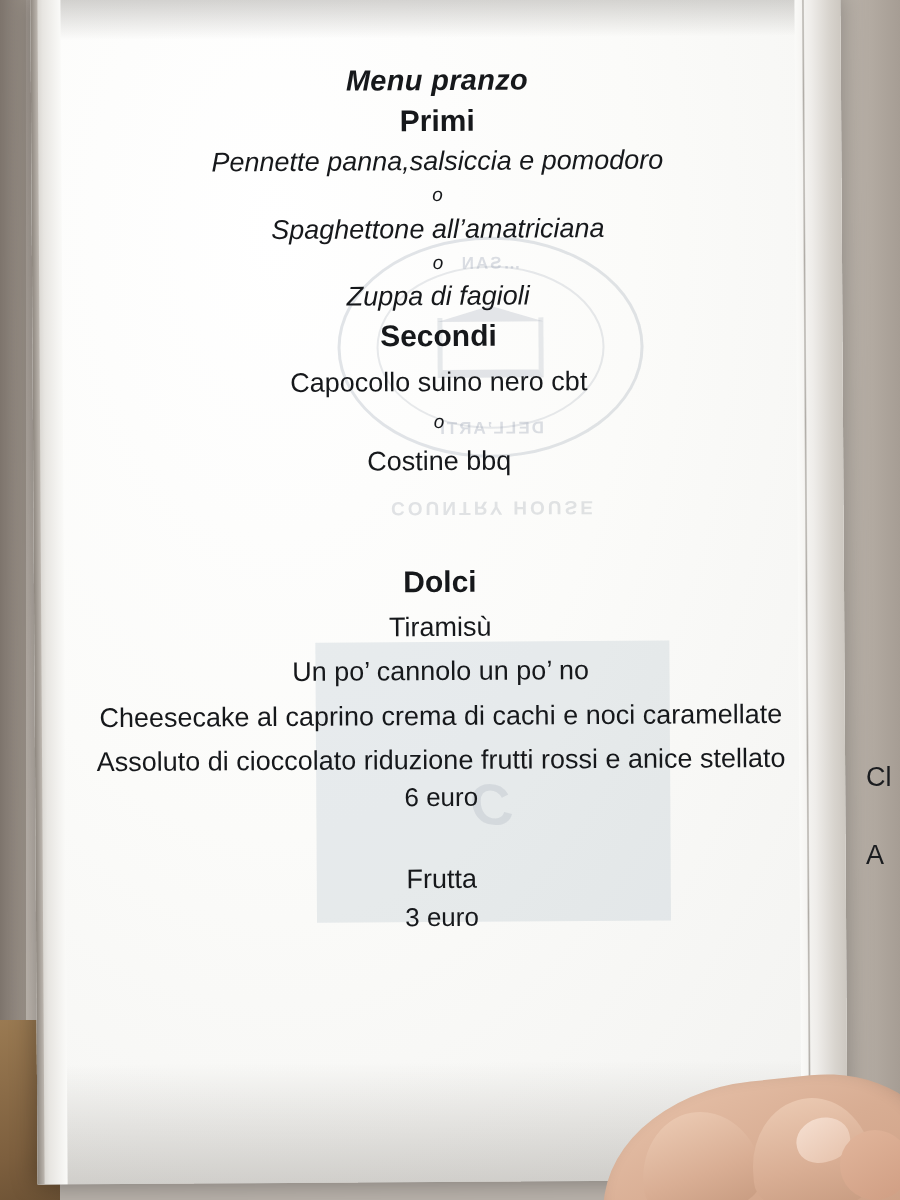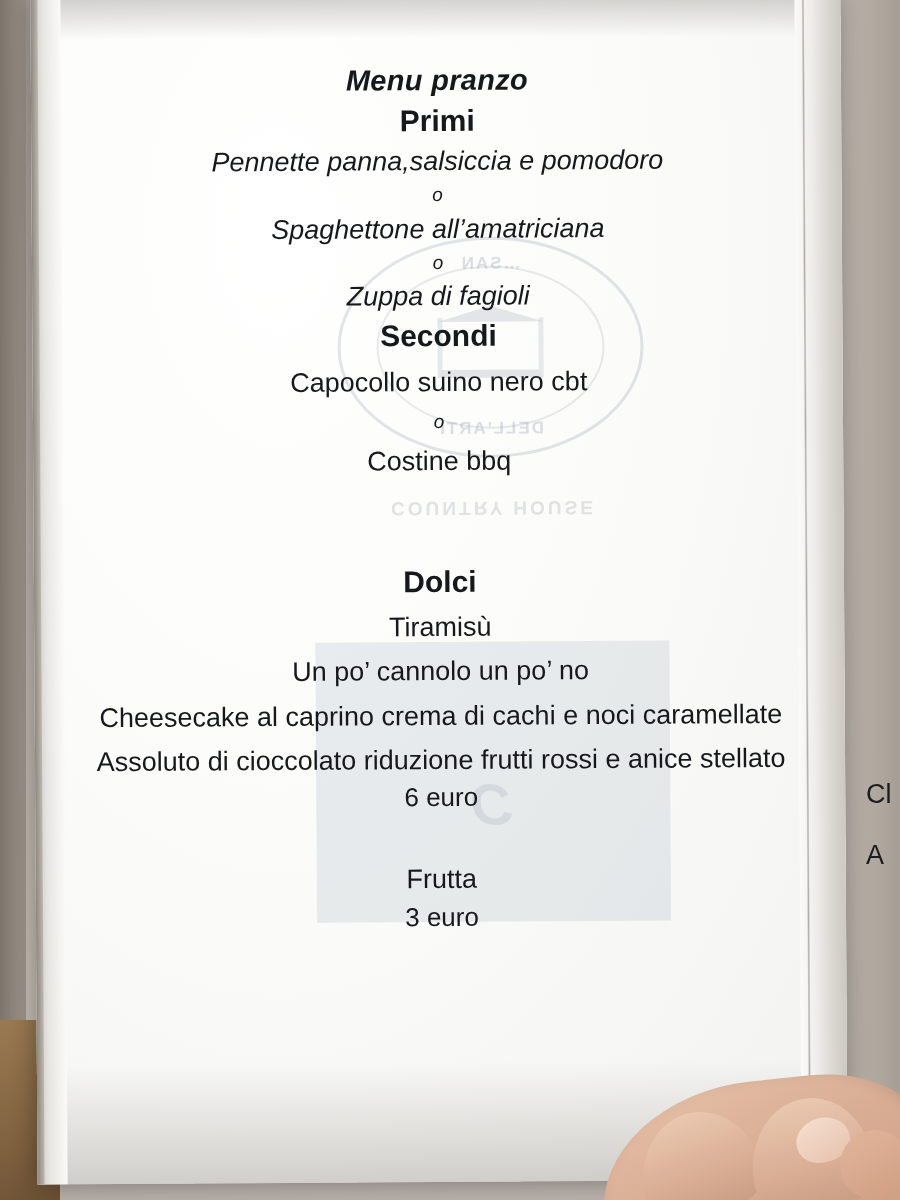--- a/index.html
+++ b/index.html
@@ -341,21 +341,21 @@
       <div class="line price">6 euro</div>
 
       <div class="sp-m"></div>
       <div class="sp-m"></div>
       <div class="line item">Frutta</div>
       <div class="sp-xs"></div>
       <div class="line price">3 euro</div>
     </div>
   </div>
 
-  <div class="sliver" style="top:779px">Cl</div>
+  <div class="sliver" style="top:762px">Cl</div>
   <div class="sliver" style="top:840px">A</div>
 
   <div class="hand"></div>
   <div class="finger f1"></div>
   <div class="finger f2"></div>
   <div class="nail"></div>
   <div class="thumbtip"></div>
 
 </div>
 

